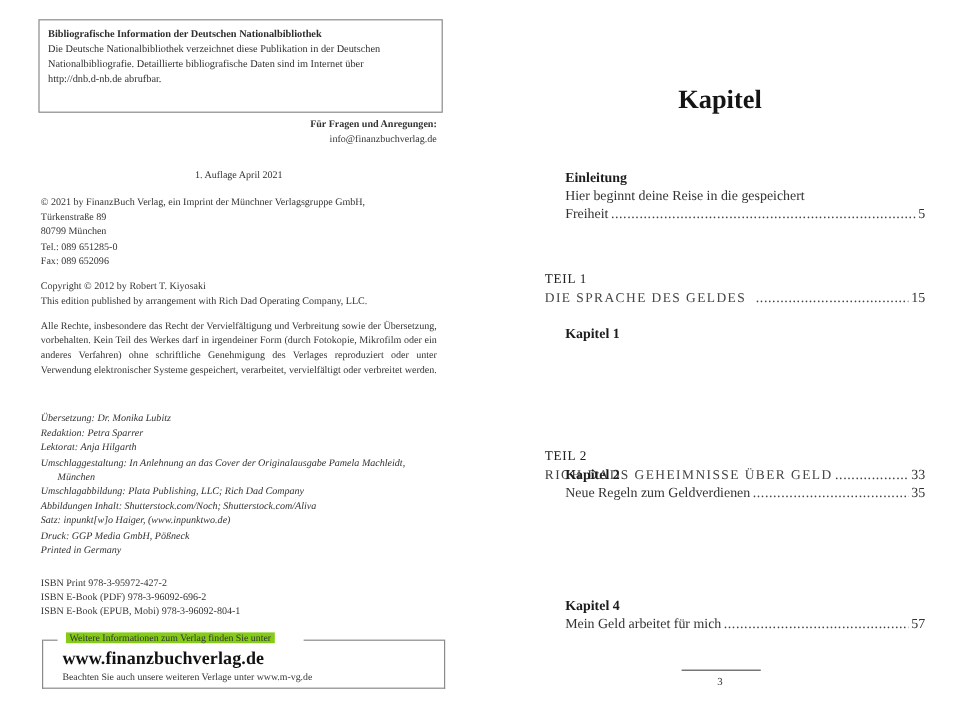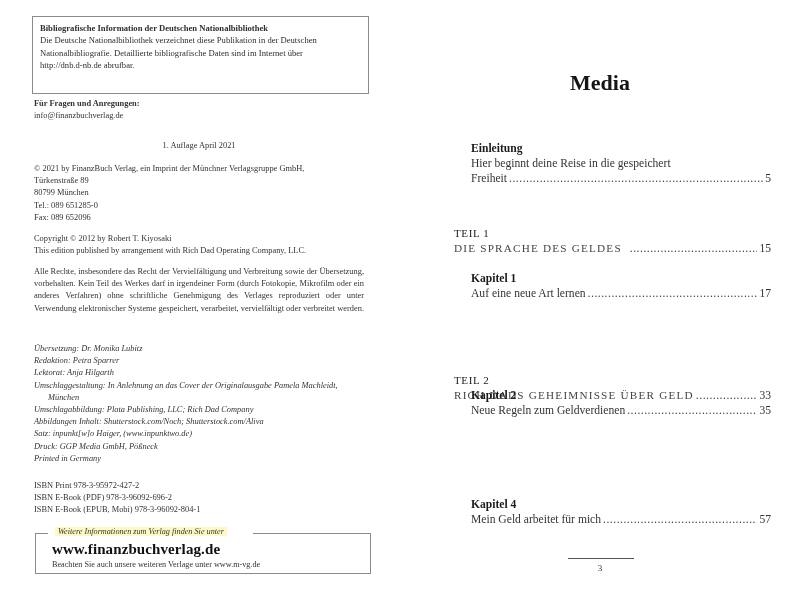--- a/index.html
+++ b/index.html
@@ -27,21 +27,21 @@
     .web-box {
       position: absolute; left: 35px; top: 533px; width: 314px; height: 40px;
       border: 1px solid #8a8a8a; border-top: none; padding: 0 10px;
     }
     .web-box .legend-line {
       position: absolute; top: 0; left: 0; right: 0; height: 1px;
     }
     .web-box .legend-line .seg-l { position: absolute; left: 0; width: 12px; top: 0; border-top: 1px solid #8a8a8a; }
     .web-box .legend-line .seg-r { position: absolute; left: 217px; right: 0; top: 0; border-top: 1px solid #8a8a8a; }
     .web-box .caption {
-      position: absolute; left: 19px; top: -6px; font-size: 8.2px; color: #333; background: #fef9c3; padding: 0 3px; font-style: italic;
+      position: absolute; left: 19px; top: -6px; font-size: 8.2px; color: #333; background: #84cc16; padding: 0 3px;
     }
     .web-box .url {
       position: absolute; left: 16px; top: 8px; font-size: 15px; font-weight: bold; color: #111; letter-spacing: 0.1px;
     }
     .web-box .note {
       position: absolute; left: 16px; top: 27px; font-size: 8.2px; color: #333;
     }
 
     
     .toc-title {
@@ -73,21 +73,21 @@
 
 <div class="page left">
 
   <div class="biblio-box">
     <div class="title">Bibliografische Information der Deutschen Nationalbibliothek</div>
     <div>Die Deutsche Nationalbibliothek verzeichnet diese Publikation in der Deutschen</div>
     <div>Nationalbibliografie. Detaillierte bibliografische Daten sind im Internet über</div>
     <div>http://dnb.d-nb.de abrufbar.</div>
   </div>
 
-  <div class="imp" style="top:98px;">
+  <div class="imp" style="top:98px;text-align:right;">
     <div class="bold">Für Fragen und Anregungen:</div>
     <div>info@finanzbuchverlag.de</div>
   </div>
 
   <div class="imp" style="top:140px;text-align:center;">1. Auflage April 2021</div>
 
   <div class="imp" style="top:163px;">
     <div>© 2021 by FinanzBuch Verlag, ein Imprint der Münchner Verlagsgruppe GmbH,</div>
     <div>Türkenstraße 89</div>
     <div>80799 München</div>
@@ -126,21 +126,21 @@
       <span class="seg-l"></span>
         <span class="seg-r"></span>
     </div>
     <div class="caption">Weitere Informationen zum Verlag finden Sie unter</div>
     <div class="url">www.finanzbuchverlag.de</div>
     <div class="note">Beachten Sie auch unsere weiteren Verlage unter www.m-vg.de</div>
   </div>
 </div>
 
 <div class="page right">
-  <div class="toc-title">Media</div>
+  <div class="toc-title">Kapitel</div>
 
   <div class="toc-entry" style="left:71px; top:141px;">
     <div class="label">Einleitung</div>
     <div>Hier beginnt deine Reise in die gespeichert</div>
     <div class="toc-line">
       <span>Freiheit</span>
       <span class="dots"></span>
       <span class="pg">5</span>
     </div>
   </div>
@@ -149,25 +149,20 @@
     <div class="part-label">TEIL 1</div>
     <div class="toc-line">
       <span class="part-title">DIE SPRACHE DES GELDES</span>
       <span class="dots" style="margin-left:8px;"></span>
       <span class="pg">15</span>
     </div>
   </div>
 
   <div class="toc-entry" style="left:71px; top:271px;">
     <div class="label">Kapitel 1</div>
-    <div class="toc-line">
-      <span>Auf eine neue Art lernen</span>
-      <span class="dots"></span>
-      <span class="pg">17</span>
-    </div>
   </div>
 
   <div class="toc-entry" style="left:54px; top:345px; width:317px;margin-top:28px;">
     <div class="part-label">TEIL 2</div>
     <div class="toc-line">
       <span class="part-title">RICH DADS GEHEIMNISSE ÜBER GELD</span>
       <span class="dots"></span>
       <span class="pg">33</span>
     </div>
   </div>

